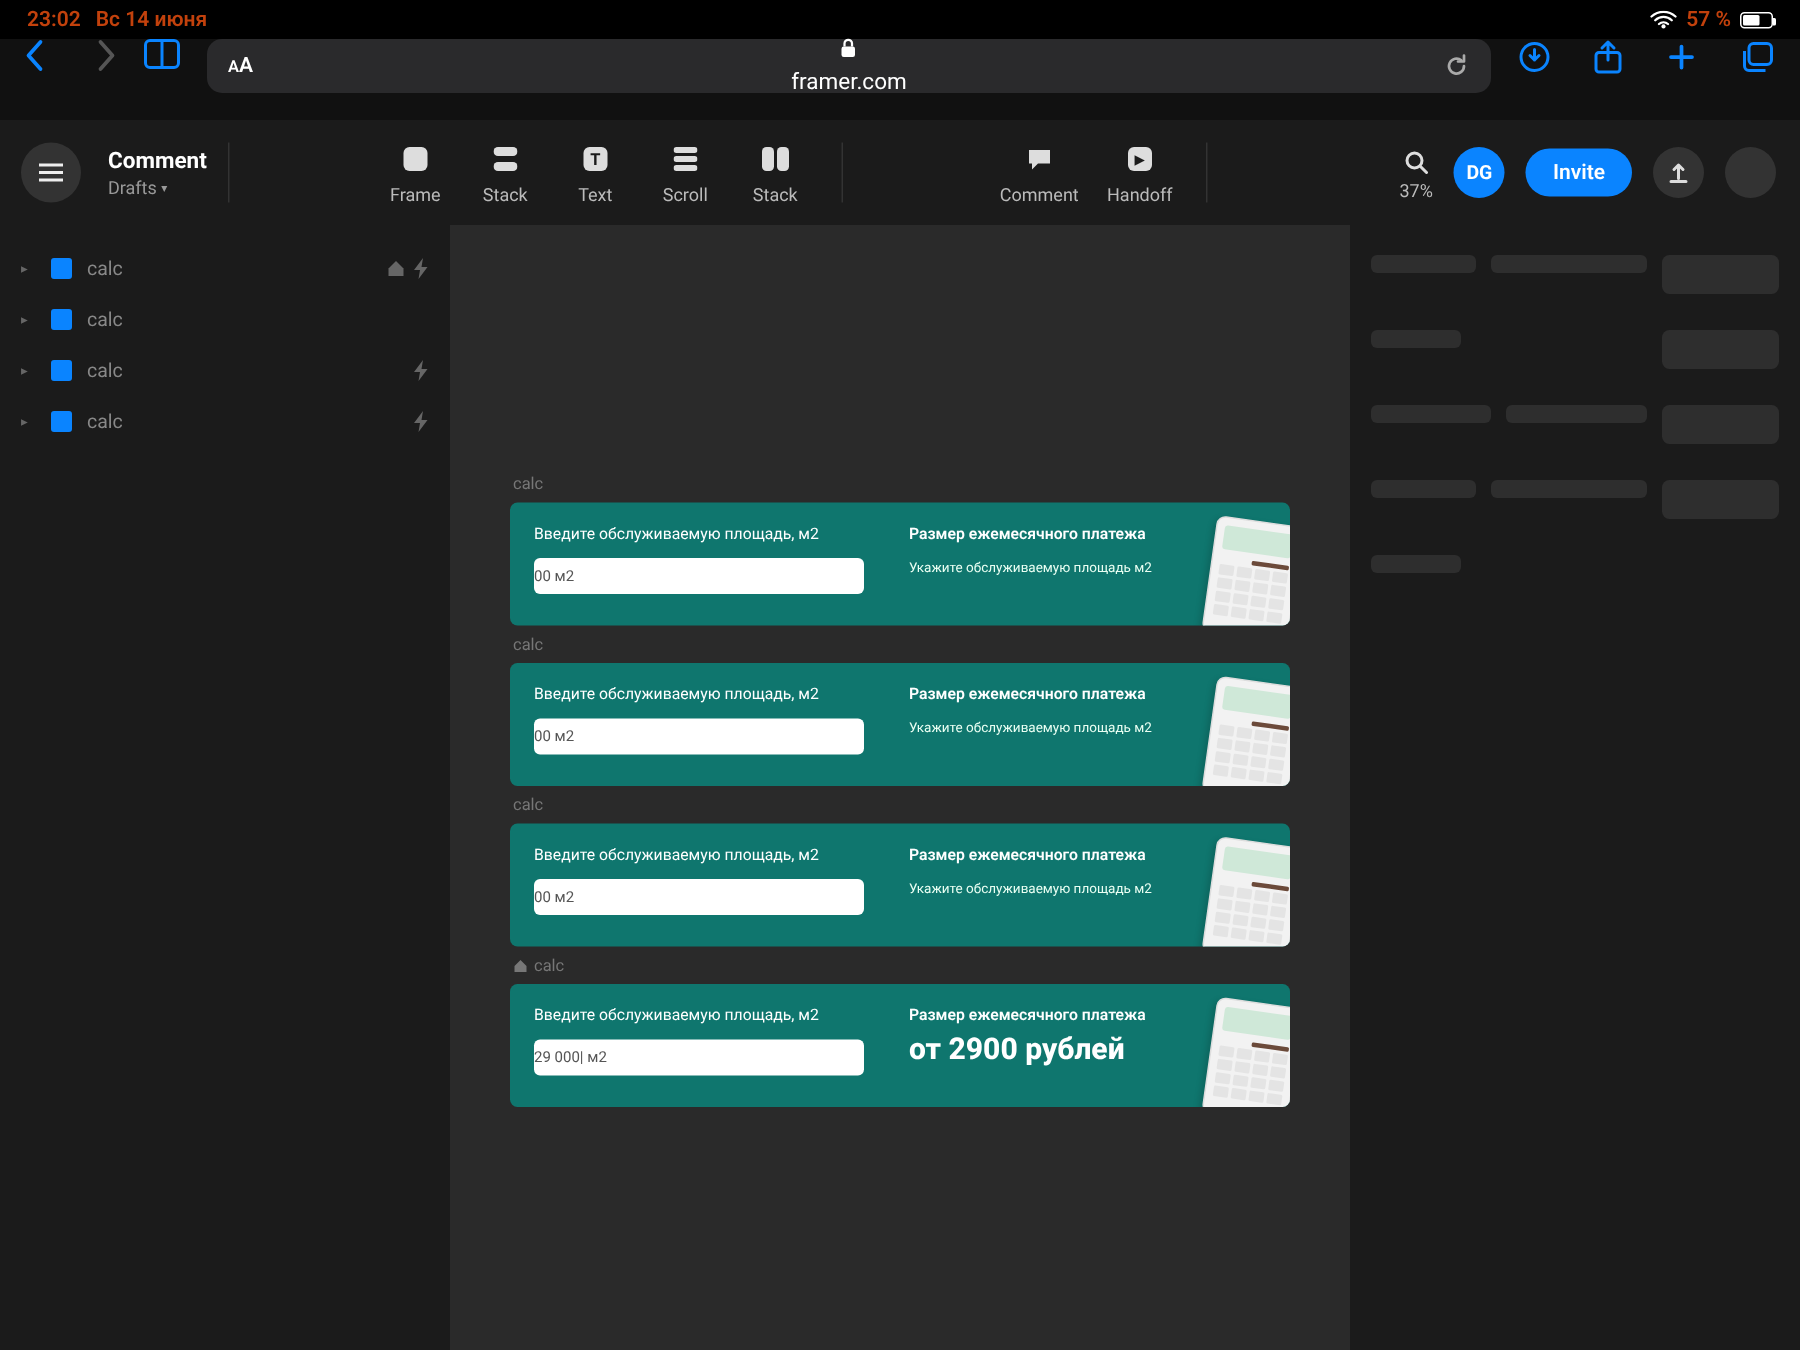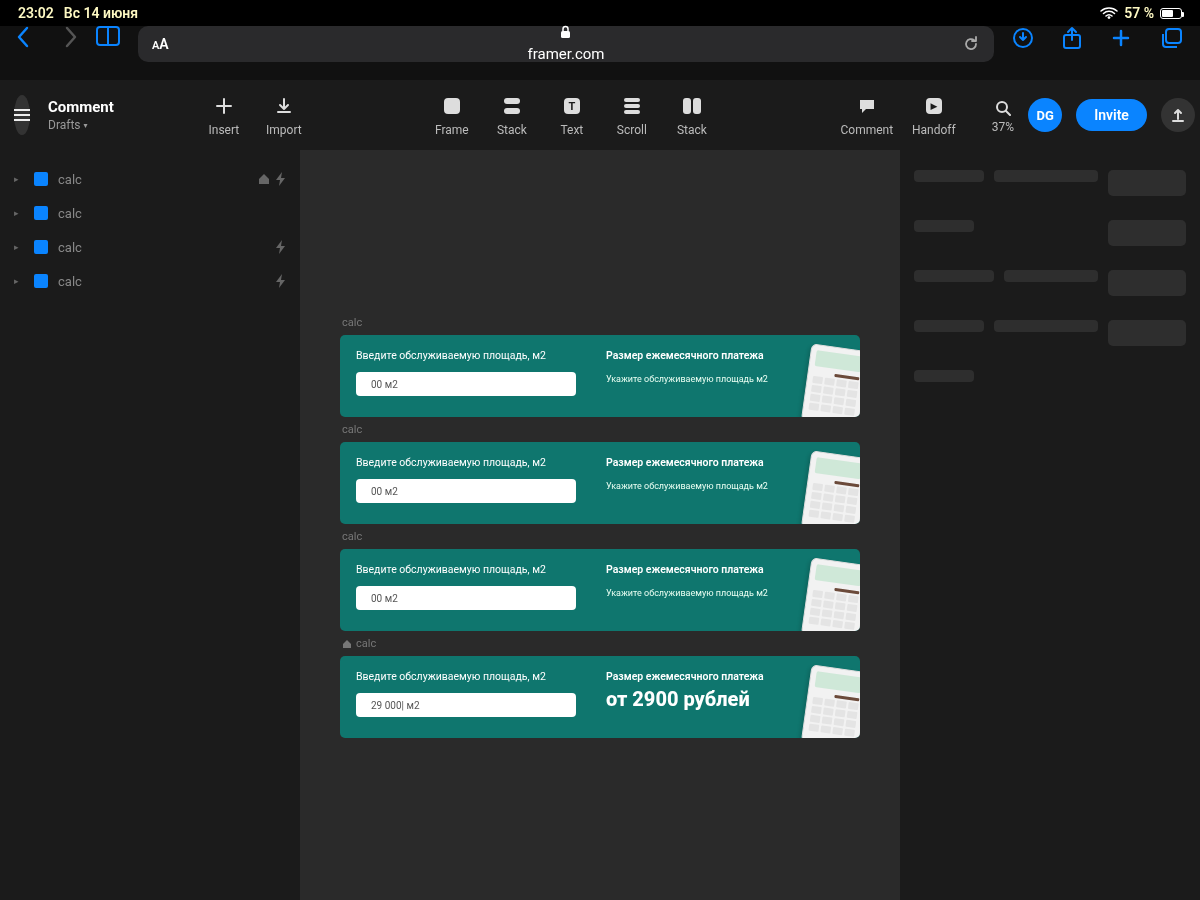--- a/index.html
+++ b/index.html
@@ -1,19 +1,19 @@
 <!DOCTYPE html>
 <html><head>
 <meta charset="utf-8">
 <style>
   * { margin: 0; padding: 0; box-sizing: border-box; font-family: -apple-system, BlinkMacSystemFont, "Segoe UI", Roboto, sans-serif; -webkit-font-smoothing: antialiased; }
   body { width: 1200px; height: 900px; background: #000; color: #ccc; overflow: hidden; }
 
   
-  .statusbar { height: 26px; display: flex; align-items: center; justify-content: space-between; padding: 0 18px; color: #fef9c3; font-size: 14px; font-weight: 600; }
+  .statusbar { height: 26px; display: flex; align-items: center; justify-content: space-between; padding: 0 18px; color: #c2410c; font-size: 14px; font-weight: 600; }
   .statusbar .left { display: flex; gap: 10px; }
   .statusbar .right { display: flex; gap: 6px; align-items: center; }
   .battery-outline { width: 22px; height: 11px; border: 1px solid #fff; border-radius: 3px; position: relative; display: flex; align-items: center; }
   .battery-outline::after { content:''; position:absolute; right:-3px; top:3px; width:2px; height:5px; background:#fff; border-radius:0 1px 1px 0; }
   .battery-fill { background:#fff; height:7px; margin-left:1px; border-radius:1px; width:57%; }
 
   
   .safari { height: 54px; background: #111; display: flex; align-items: flex-start; padding: 0 16px; gap: 18px; }
   .safari .nav-arrows { display: flex; gap: 34px; }
   .addressbar { flex: 1; height: 36px; background: #2a2a2c; border-radius: 10px; display: flex; align-items: center; position: relative; }
@@ -50,21 +50,21 @@
   .layer-row .arrow { width:14px; color:#666; font-size:9px;}
   .layer-row .fr-icon { width:14px; height:14px; background:#0a84ff; border-radius:2px; margin:0 10px 0 6px;}
   .layer-row .name { flex:1; }
   .layer-row .action-ico { color:#666; margin-left:6px; }
 
   .canvas { flex:1; background:#2a2a2a; padding:160px 40px 0 40px; overflow:hidden;}
   .frame-label { color:#777; font-size:11px; margin:6px 2px; display:flex; align-items:center; gap:4px;}
   .calc-card { background:#0f766e; border-radius:5px; height:82px; display:flex; padding:14px 16px; position:relative; overflow:hidden;}
   .calc-left { width:220px; }
   .calc-left .lbl { color:#fff; font-size:10.5px; }
-  .calc-left .input { background:#fff; border-radius:4px; height:24px; margin-top:10px; display:flex; align-items:center; padding:0 15px; color:#555; font-size:10px;}
+  .calc-left .input { background:#fff; border-radius:4px; height:24px; margin-top:10px; display:flex; align-items:center; padding:0 0; color:#555; font-size:10px;}
   .calc-right { margin-left:30px; }
   .calc-right .lbl { color:#fff; font-size:10.5px; font-weight:600;}
   .calc-right .sub { color:#eafff3; font-size:9px; margin-top:12px;}
   .calc-right .big { color:#fff; font-size:20px; font-weight:800; margin-top:4px;}
   .calc-img { position:absolute; right:-8px; bottom:-10px; width:62px; height:80px; }
   .calc-body { background:#f2f2f2; border-radius:6px; width:58px; height:78px; transform:rotate(8deg); border:1px solid #ddd; box-shadow:-2px 2px 4px rgba(0,0,0,0.15);}
   .calc-body .scr { background:#cfe8d8; height:16px; margin:5px; border-radius:2px;}
   .calc-body .keys { display:grid; grid-template-columns:repeat(4,1fr); gap:2px; padding:0 5px;}
   .calc-body .keys div{ background:#e4e4e4; height:7px; border-radius:1px;}
   .calc-body .solar { height:3px; background:#6b4a3a; margin:0 5px 2px 26px; border-radius:1px;}
@@ -167,32 +167,20 @@
       <span></span>
     </div>
   <div class="doc-title">
     <div class="title">Comment</div>
     <div class="sub">
         <span>Drafts</span>
         <span style="font-size:8px">▾</span>
       </div>
   </div>
 
-  <div class="tool-group">
-    <div class="tool"><div class="ico">
-          <svg width="18" height="18">
-            <path d="M9 2v14M2 9h14" stroke="currentColor" stroke-width="2" stroke-linecap="round"></path>
-          </svg>
-        </div><span>Insert</span></div>
-    <div class="tool"><div class="ico">
-          <svg width="18" height="18">
-            <path d="M9 2v10m0 0 4-4m-4 4-4-4M3 15h12" stroke="currentColor" stroke-width="2" fill="none" stroke-linecap="round" stroke-linejoin="round"></path>
-          </svg>
-        </div><span>Import</span></div>
-  </div>
   <div class="vdiv"></div>
   <div class="tool-group">
     <div class="tool"><div class="ico">
           <div style="width:16px;height:16px;background:#ddd;border-radius:4px"></div>
         </div><span>Frame</span></div>
     <div class="tool"><div class="ico">
           <svg width="16" height="16">
             <rect width="16" height="6" rx="3" fill="#ddd"></rect>
             <rect y="10" width="16" height="6" rx="3" fill="#ddd"></rect>
           </svg>

